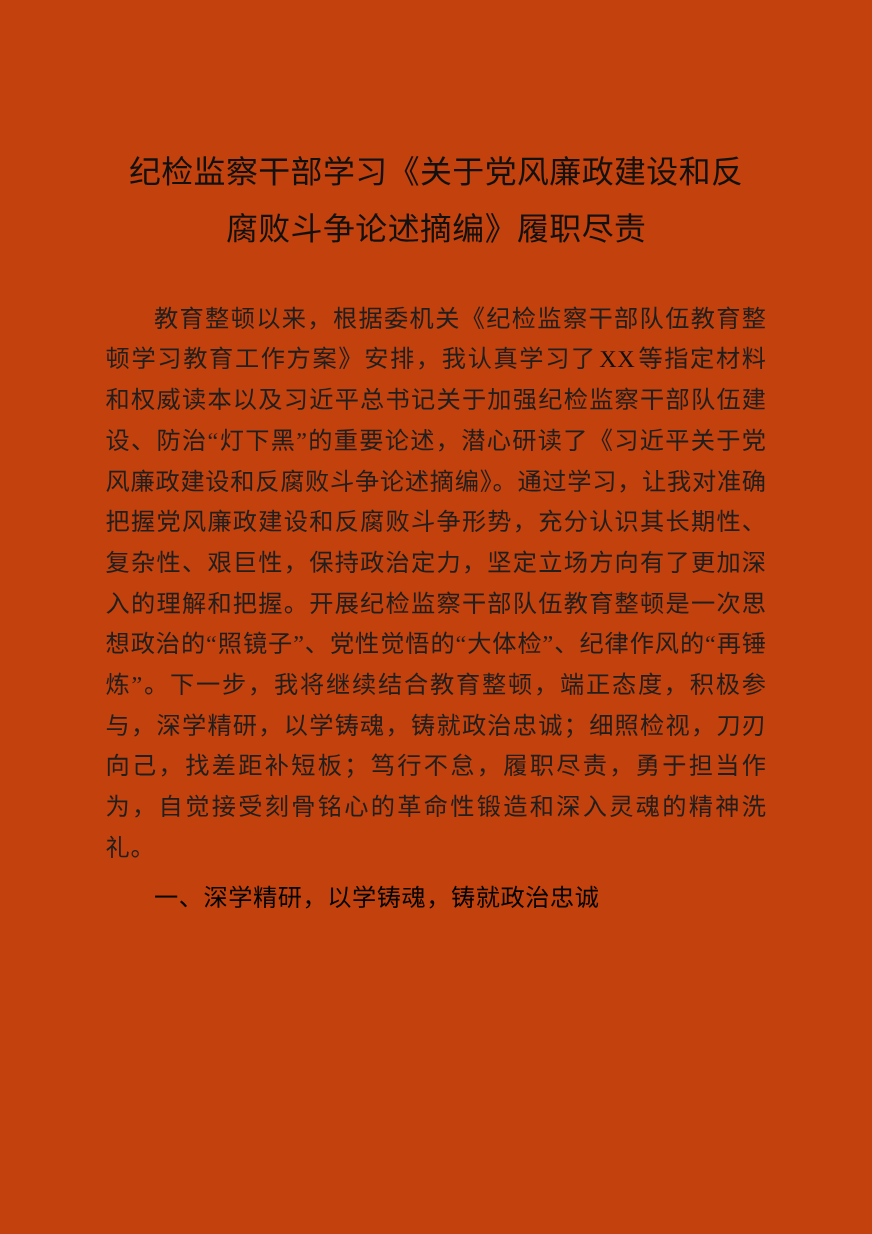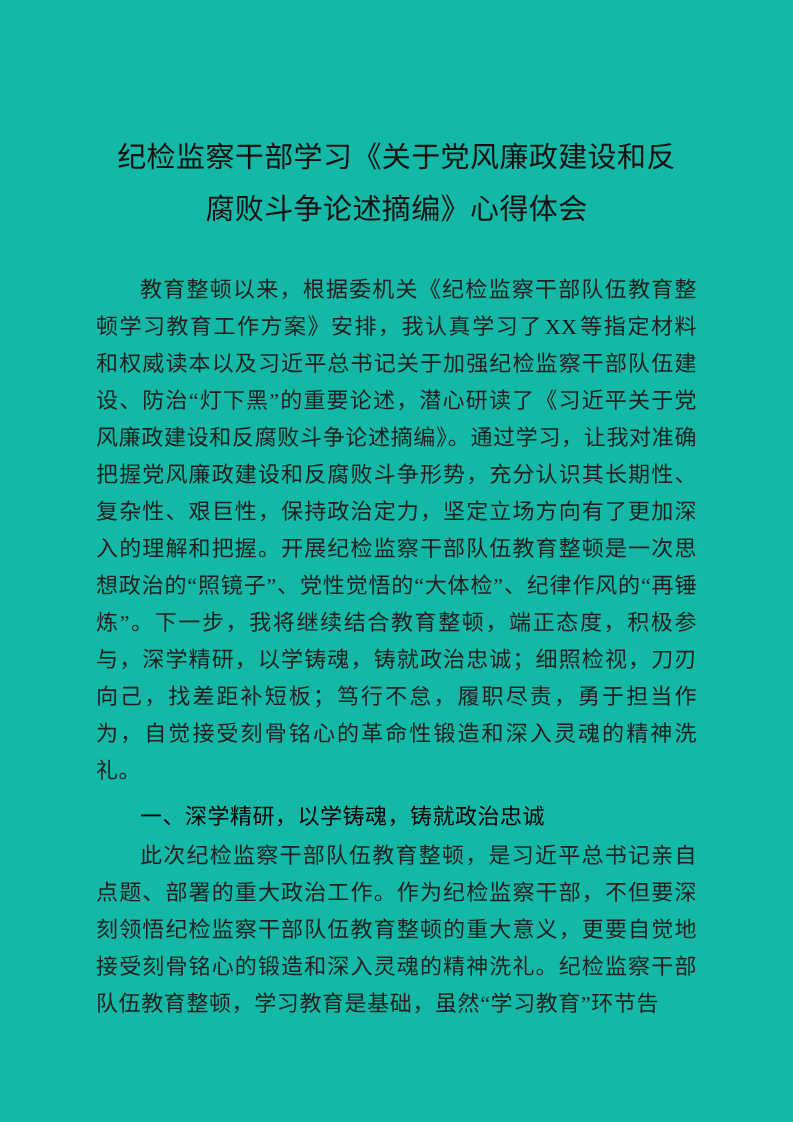--- a/index.html
+++ b/index.html
@@ -12,21 +12,21 @@
   body {
     font-family: "Liberation Serif", "DejaVu Serif", serif;
     color: #1a1a1a;
   }
 
   .page {
     position: relative;
     width: 793px;
     height: 1122px;
     margin: 0 auto;
-    background: #14b8a6;
+    background: #c2410c;
     overflow: hidden;
     box-sizing: border-box;
   }
 
   
   .content {
     position: absolute;
     left: 96px;
     top: 0;
     width: 601px;
@@ -88,26 +88,25 @@
   }
 </style>
 </head>
 <body>
 
 <div class="page">
   <div class="content">
 
     <h1 class="doc-title">
       <span>纪检监察干部学习《关于党风廉政建设和反</span><br>
-      <span>腐败斗争论述摘编》心得体会</span>
+      <span>腐败斗争论述摘编》履职尽责</span>
     </h1>
 
     <div class="body-block">
 
       <p class="para"><span>教育整顿以来，根据委机关《纪检监察干部队伍教育整顿学习教育工作方案》安排，我认真学习了</span><span class="latin">XX</span><span>等指定材料和权威读本以及习近平总书记关于加强纪检监察干部队伍建设、防治“灯下黑”的重要论述，潜心研读了《习近平关于党风廉政建设和反腐败斗争论述摘编》。通过学习，让我对准确把握党风廉政建设和反腐败斗争形势，充分认识其长期性、复杂性、艰巨性，保持政治定力，坚定立场方向有了更加深入的理解和把握。开展纪检监察干部队伍教育整顿是一次思想政治的“照镜子”、党性觉悟的“大体检”、纪律作风的“再锤炼”。下一步，我将继续结合教育整顿，端正态度，积极参与，深学精研，以学铸魂，铸就政治忠诚；细照检视，刀刃向己，找差距补短板；笃行不怠，履职尽责，勇于担当作为，自觉接受刻骨铭心的革命性锻造和深入灵魂的精神洗礼。</span></p>
 
       <h2 class="section-heading">一、深学精研，以学铸魂，铸就政治忠诚</h2>
 
-      <p class="para">此次纪检监察干部队伍教育整顿，是习近平总书记亲自点题、部署的重大政治工作。作为纪检监察干部，不但要深刻领悟纪检监察干部队伍教育整顿的重大意义，更要自觉地接受刻骨铭心的锻造和深入灵魂的精神洗礼。纪检监察干部队伍教育整顿，学习教育是基础，虽然“学习教育”环节告</p>
 
     </div>
   </div>
 </div>
 
 </body></html>

